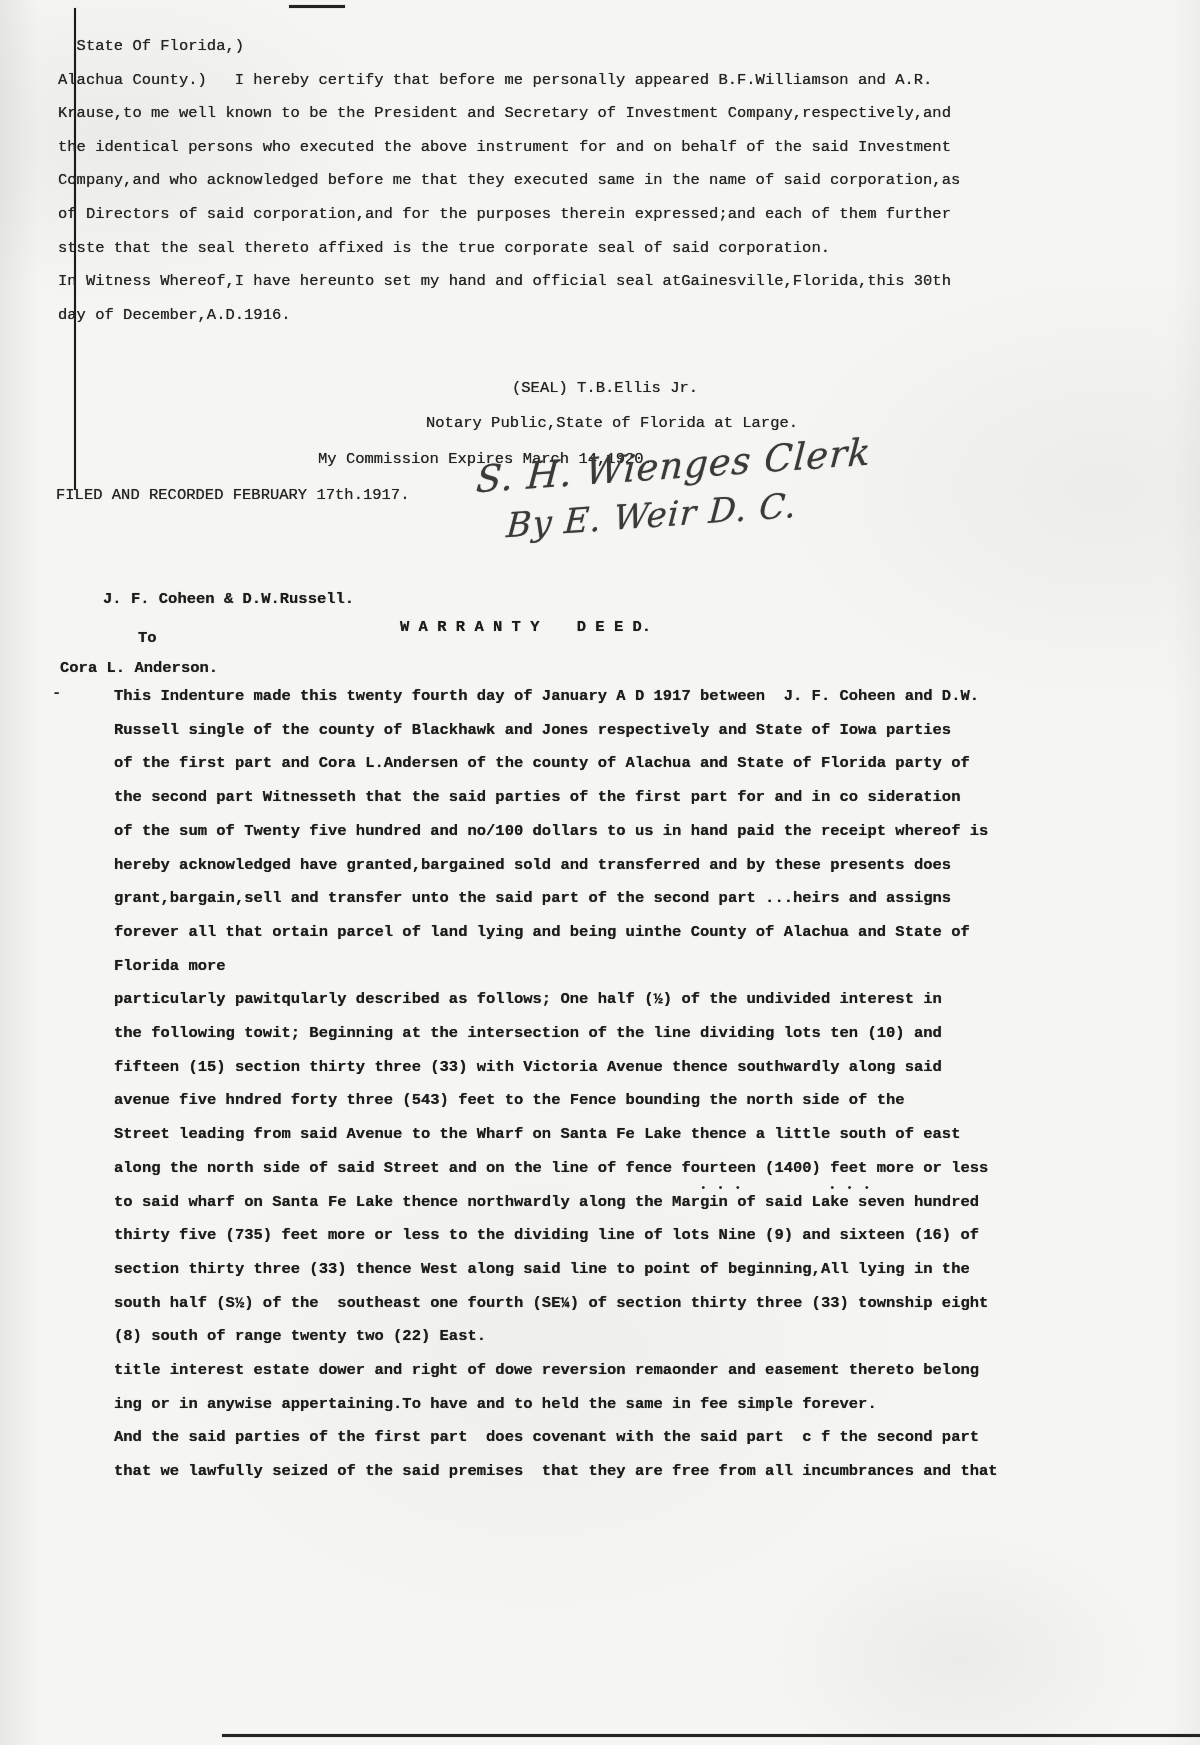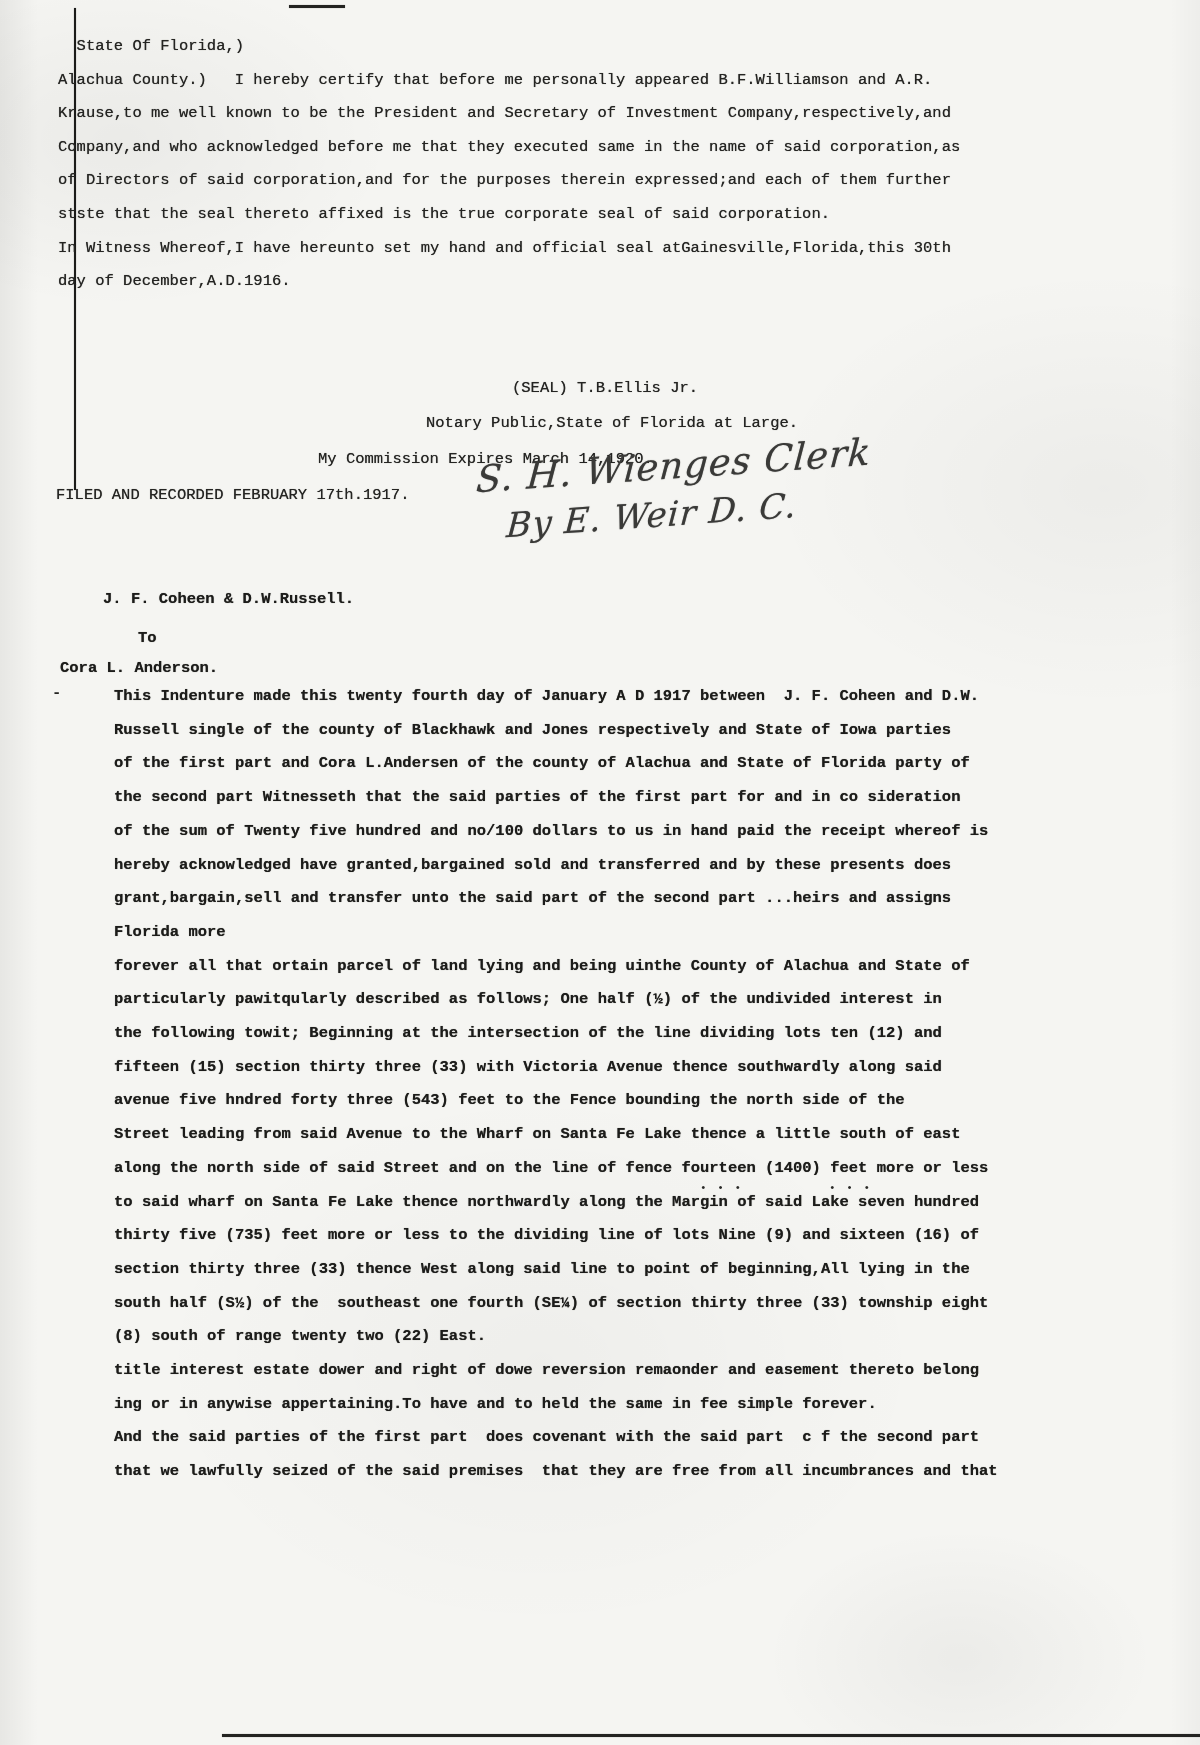--- a/index.html
+++ b/index.html
@@ -65,20 +65,21 @@
   <div class="abs hline" style="left:222px; top:1734px; width:978px; height:3px;"></div>
 
   <div class="abs notary-block" style="left:58px; top:30px; width:1000px;">
 
       <div class="line">  State Of Florida,)</div>
 
       <div class="line">Alachua County.)   I hereby certify that before me personally appeared B.F.Williamson and A.R.</div>
 
       <div class="line">Krause,to me well known to be the President and Secretary of Investment Company,respectively,and</div>
 
+      <div class="line">the identical persons who executed the above instrument for and on behalf of the said Investment</div>
 
       <div class="line">Company,and who acknowledged before me that they executed same in the name of said corporation,as</div>
 
 
       <div class="line">of Directors of said corporation,and for the purposes therein expressed;and each of them further</div>
 
       <div class="line">stste that the seal thereto affixed is the true corporate seal of said corporation.</div>
 
       <div class="line">In Witness Whereof,I have hereunto set my hand and official seal atGainesville,Florida,this 30th</div>
 
@@ -87,20 +88,21 @@
 
   <div class="abs line" style="left:512px; top:372px;">(SEAL) T.B.Ellis Jr.</div>
   <div class="abs line" style="left:426px; top:407px;">Notary Public,State of Florida at Large.</div>
   <div class="abs line" style="left:318px; top:443px;">My Commission Expires March 14,1920.</div>
   <div class="abs line" style="left:56px; top:479px;">FILED AND RECORDED FEBRUARY 17th.1917.</div>
 
   <div class="abs signature" style="left:478px; top:458px; font-size:37px;">S. H. Wienges Clerk</div>
   <div class="abs signature" style="left:508px; top:505px; font-size:34px;">By E. Weir D. C.</div>
 
   <div class="abs line bold" style="left:103px; top:583px;">J. F. Coheen &amp; D.W.Russell.</div>
+  <div class="abs line bold" style="left:400px; top:611px;">W A R R A N T Y    D E E D.</div>
   <div class="abs line bold" style="left:138px; top:622px;">To</div>
   <div class="abs line bold" style="left:60px; top:652px;">Cora L. Anderson.</div>
 
   <div class="abs margin-dash" style="left:52px; top:684px;">-</div>
 
   <div class="abs body-block" style="left:74px; top:680px; width:1010px;margin-left:40px;">
 
       <div class="line">This Indenture made this twenty fourth day of January A D 1917 between  J. F. Coheen and D.W.</div>
 
       <div class="line">Russell single of the county of Blackhawk and Jones respectively and State of Iowa parties</div>
@@ -108,27 +110,27 @@
       <div class="line">of the first part and Cora L.Andersen of the county of Alachua and State of Florida party of</div>
 
       <div class="line">the second part Witnesseth that the said parties of the first part for and in co sideration</div>
 
       <div class="line">of the sum of Twenty five hundred and no/100 dollars to us in hand paid the receipt whereof is</div>
 
       <div class="line">hereby acknowledged have granted,bargained sold and transferred and by these presents does</div>
 
       <div class="line">grant,bargain,sell and transfer unto the said part of the second part ...heirs and assigns</div>
 
+      <div class="line">forever all that ortain parcel of land lying and being uinthe County of Alachua and State of</div>
+
       <div class="line">Florida more</div>
-
-      <div class="line">forever all that ortain parcel of land lying and being uinthe County of Alachua and State of</div>
 
       <div class="line">particularly pawitqularly described as follows; One half (½) of the undivided interest in</div>
 
-      <div class="line">the following towit; Beginning at the intersection of the line dividing lots ten (12) and</div>
+      <div class="line">the following towit; Beginning at the intersection of the line dividing lots ten (10) and</div>
 
       <div class="line">fifteen (15) section thirty three (33) with Victoria Avenue thence southwardly along said</div>
 
       <div class="line">avenue five hndred forty three (543) feet to the Fence bounding the north side of the</div>
 
       <div class="line">Street leading from said Avenue to the Wharf on Santa Fe Lake thence a little south of east</div>
 
       <div class="line">along the north side of said Street and on the line of fence fourteen (1400) feet more or less</div>
 
       <div class="line">to said wharf on Santa Fe Lake thence northwardly along the Margin of said Lake seven hundred</div>

